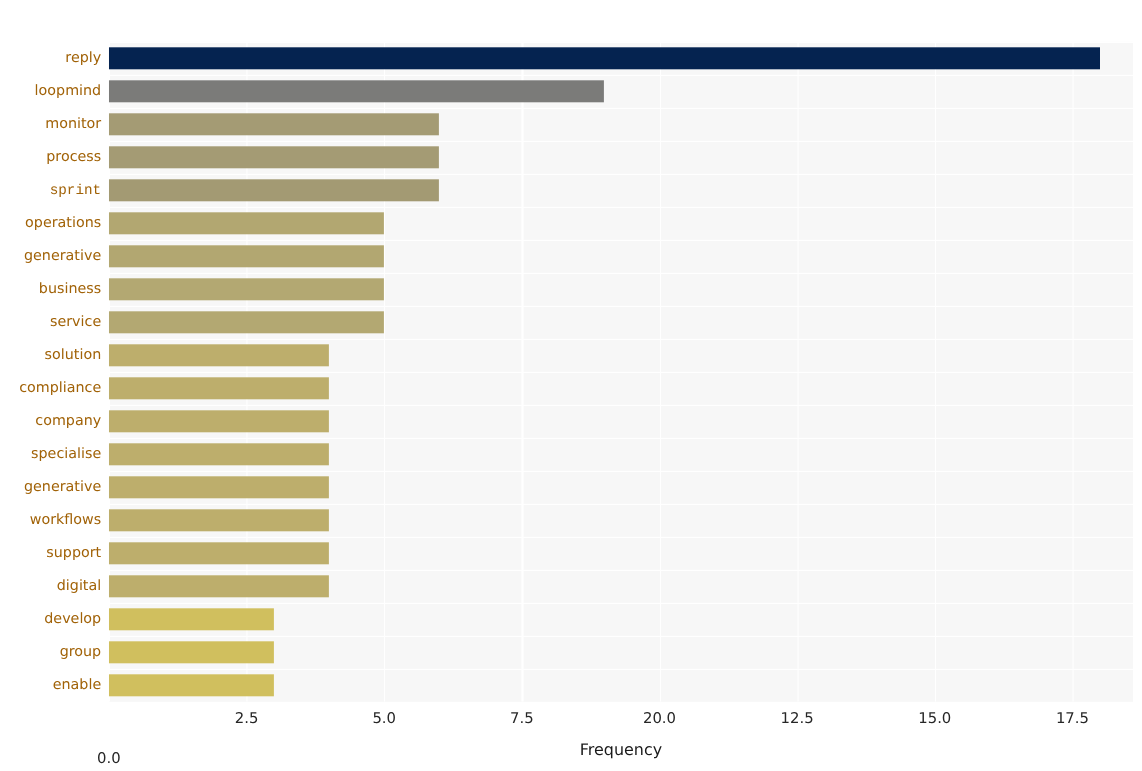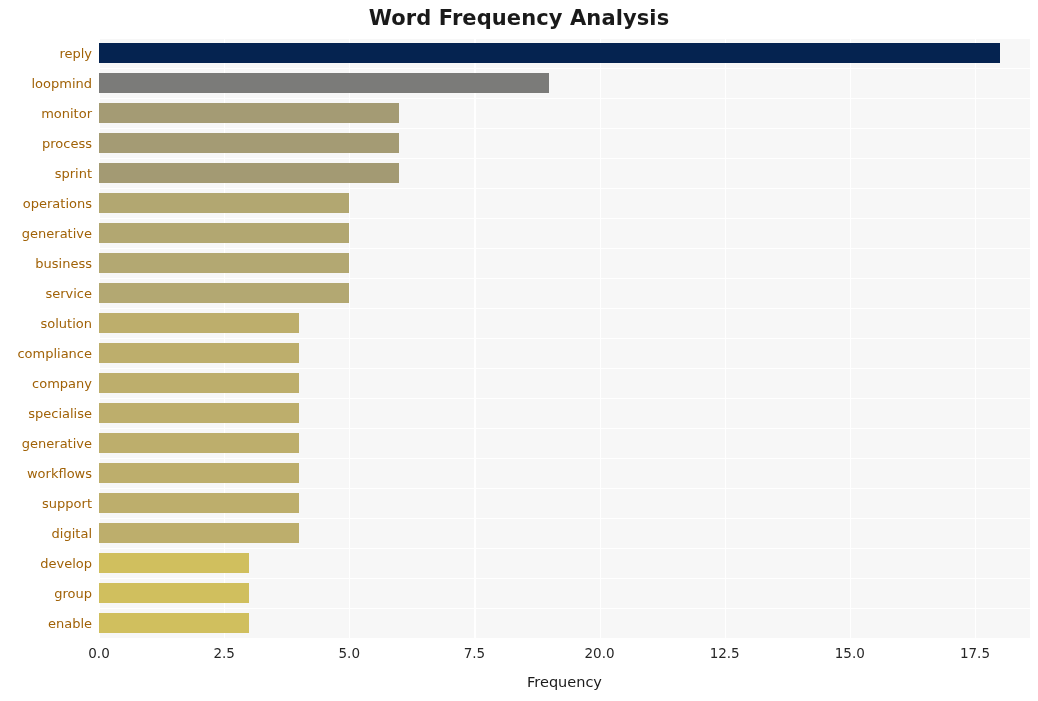--- a/index.html
+++ b/index.html
@@ -117,21 +117,20 @@
     text-align: center;
     font-size: 14.5px;
     color: #1a1a1a;
   }
 </style>
 </head>
 <body>
 
 <div id="figure">
 
-  <div id="chart-title">Word Frequency Analysis</div>
 
   <div id="plot-area">
     <div id="gridlines-v">
         <div class="gridline-v" style="left: 0px;"></div>
         <div class="gridline-v" style="left: 125.134px;"></div>
         <div class="gridline-v" style="left: 250.269px;"></div>
         <div class="gridline-v" style="left: 375.403px;"></div>
         <div class="gridline-v" style="left: 500.538px;"></div>
         <div class="gridline-v" style="left: 625.672px;"></div>
         <div class="gridline-v" style="left: 750.806px;"></div>
@@ -221,40 +220,40 @@
           <div class="bar" title="enable: 3" style="width: 150.161px; background: rgb(208, 191, 94);"></div>
         </div>
       </div>
   </div>
 
   <div id="y-axis-labels">
       <div class="y-tick-label" style="top: 15px;">reply</div>
       <div class="y-tick-label" style="top: 45px;">loopmind</div>
       <div class="y-tick-label" style="top: 75px;">monitor</div>
       <div class="y-tick-label" style="top: 105px;">process</div>
-      <div class="y-tick-label" style="top: 135px;">sprint</div>
+      <div class="y-tick-label" style="top: 135px; font-family: Liberation Mono, monospace;">sprint</div>
       <div class="y-tick-label" style="top: 165px;">operations</div>
       <div class="y-tick-label" style="top: 195px;">generative</div>
       <div class="y-tick-label" style="top: 225px; padding-left: 45px;">business</div>
       <div class="y-tick-label" style="top: 255px;">service</div>
       <div class="y-tick-label" style="top: 285px;">solution</div>
       <div class="y-tick-label" style="top: 315px;">compliance</div>
       <div class="y-tick-label" style="top: 345px;">company</div>
       <div class="y-tick-label" style="top: 375px;">specialise</div>
       <div class="y-tick-label" style="top: 405px;">generative</div>
       <div class="y-tick-label" style="top: 435px;">workflows</div>
       <div class="y-tick-label" style="top: 465px;">support</div>
       <div class="y-tick-label" style="top: 495px;">digital</div>
       <div class="y-tick-label" style="top: 525px;">develop</div>
       <div class="y-tick-label" style="top: 555px;">group</div>
       <div class="y-tick-label" style="top: 585px; margin-left: 20px;">enable</div>
     </div>
 
   <div id="x-axis-labels">
-      <div class="x-tick-label" style="left: 0px;">0.0</div>
+      <div class="x-tick-label" style="left: 0px; margin-top: 37px;">0.0</div>
       <div class="x-tick-label" style="left: 125.134px;">2.5</div>
       <div class="x-tick-label" style="left: 250.269px;">5.0</div>
       <div class="x-tick-label" style="left: 375.403px;">7.5</div>
       <div class="x-tick-label" style="left: 500.538px;">20.0</div>
       <div class="x-tick-label" style="left: 625.672px;">12.5</div>
       <div class="x-tick-label" style="left: 750.806px;">15.0</div>
       <div class="x-tick-label" style="left: 875.941px;">17.5</div>
     </div>
 
   <div id="x-axis-title">Frequency</div>

